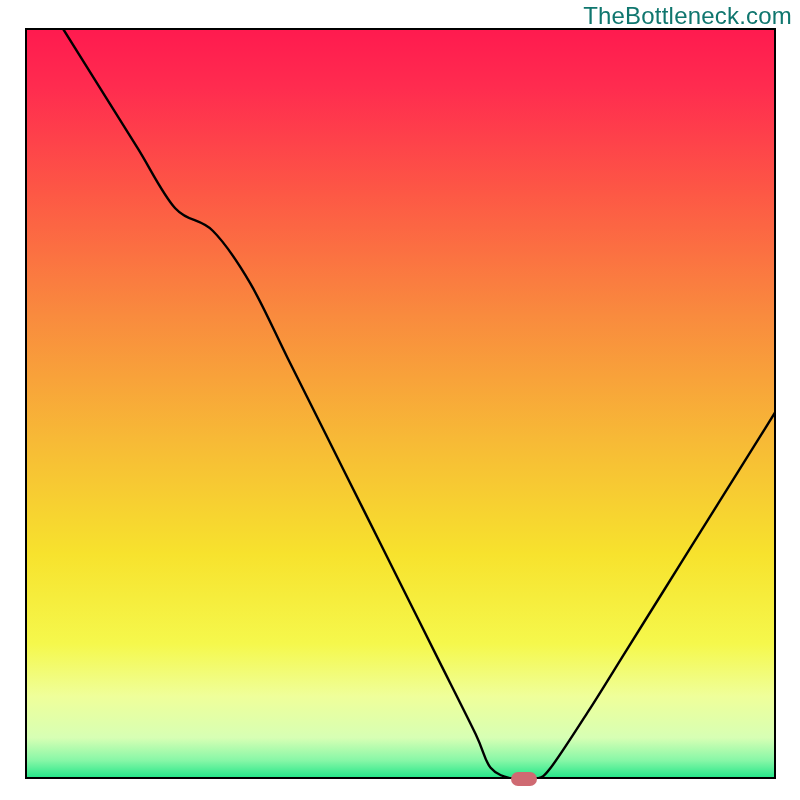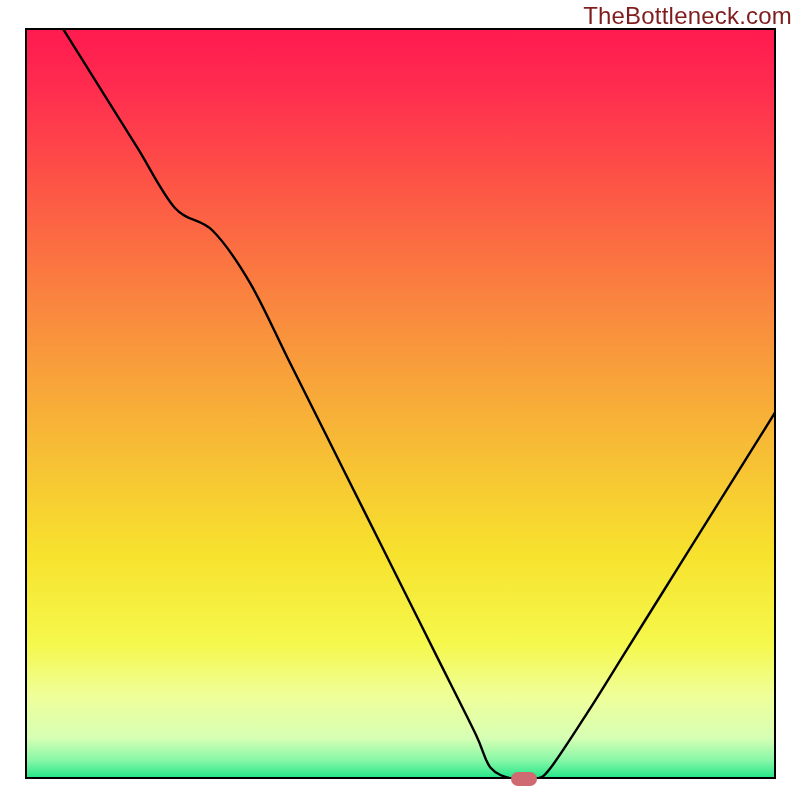--- a/index.html
+++ b/index.html
@@ -16,21 +16,21 @@
     width: 800px;
     height: 800px;
     box-sizing: border-box;
   }
   .watermark {
     position: absolute;
     top: 2px;
     right: 8px;
     font-size: 24px;
     font-weight: 500;
-    color: #7f1d1d;
+    color: #0f766e;
     letter-spacing: 0.2px;
     z-index: 30;
   }
   .plot-wrap {
     position: absolute;
     left: 25px;
     top: 28px;
     width: 751px;
     height: 751px;
   }

